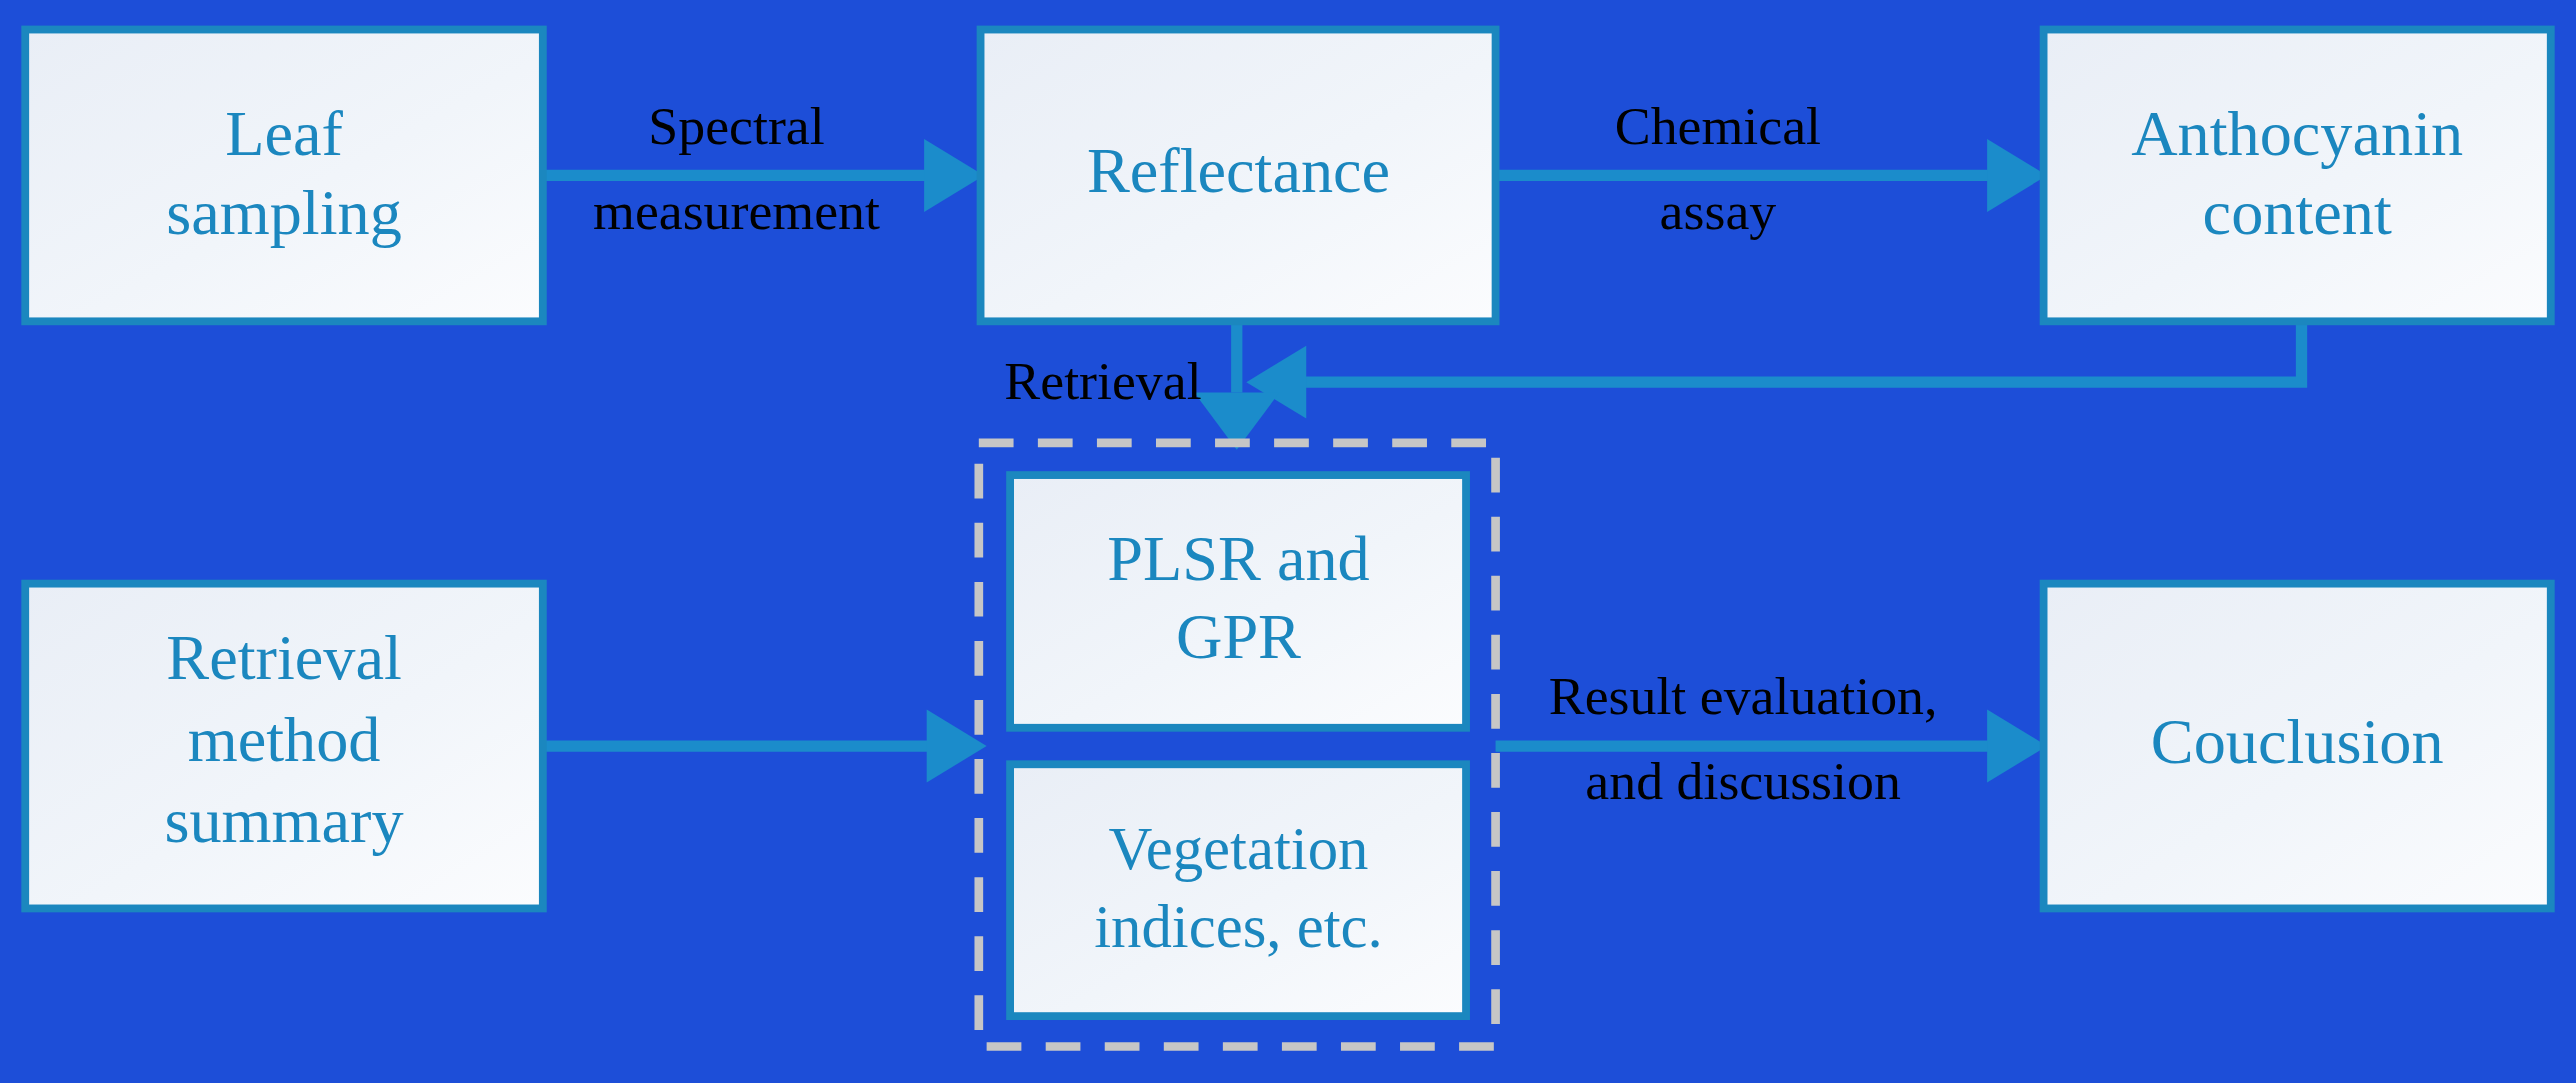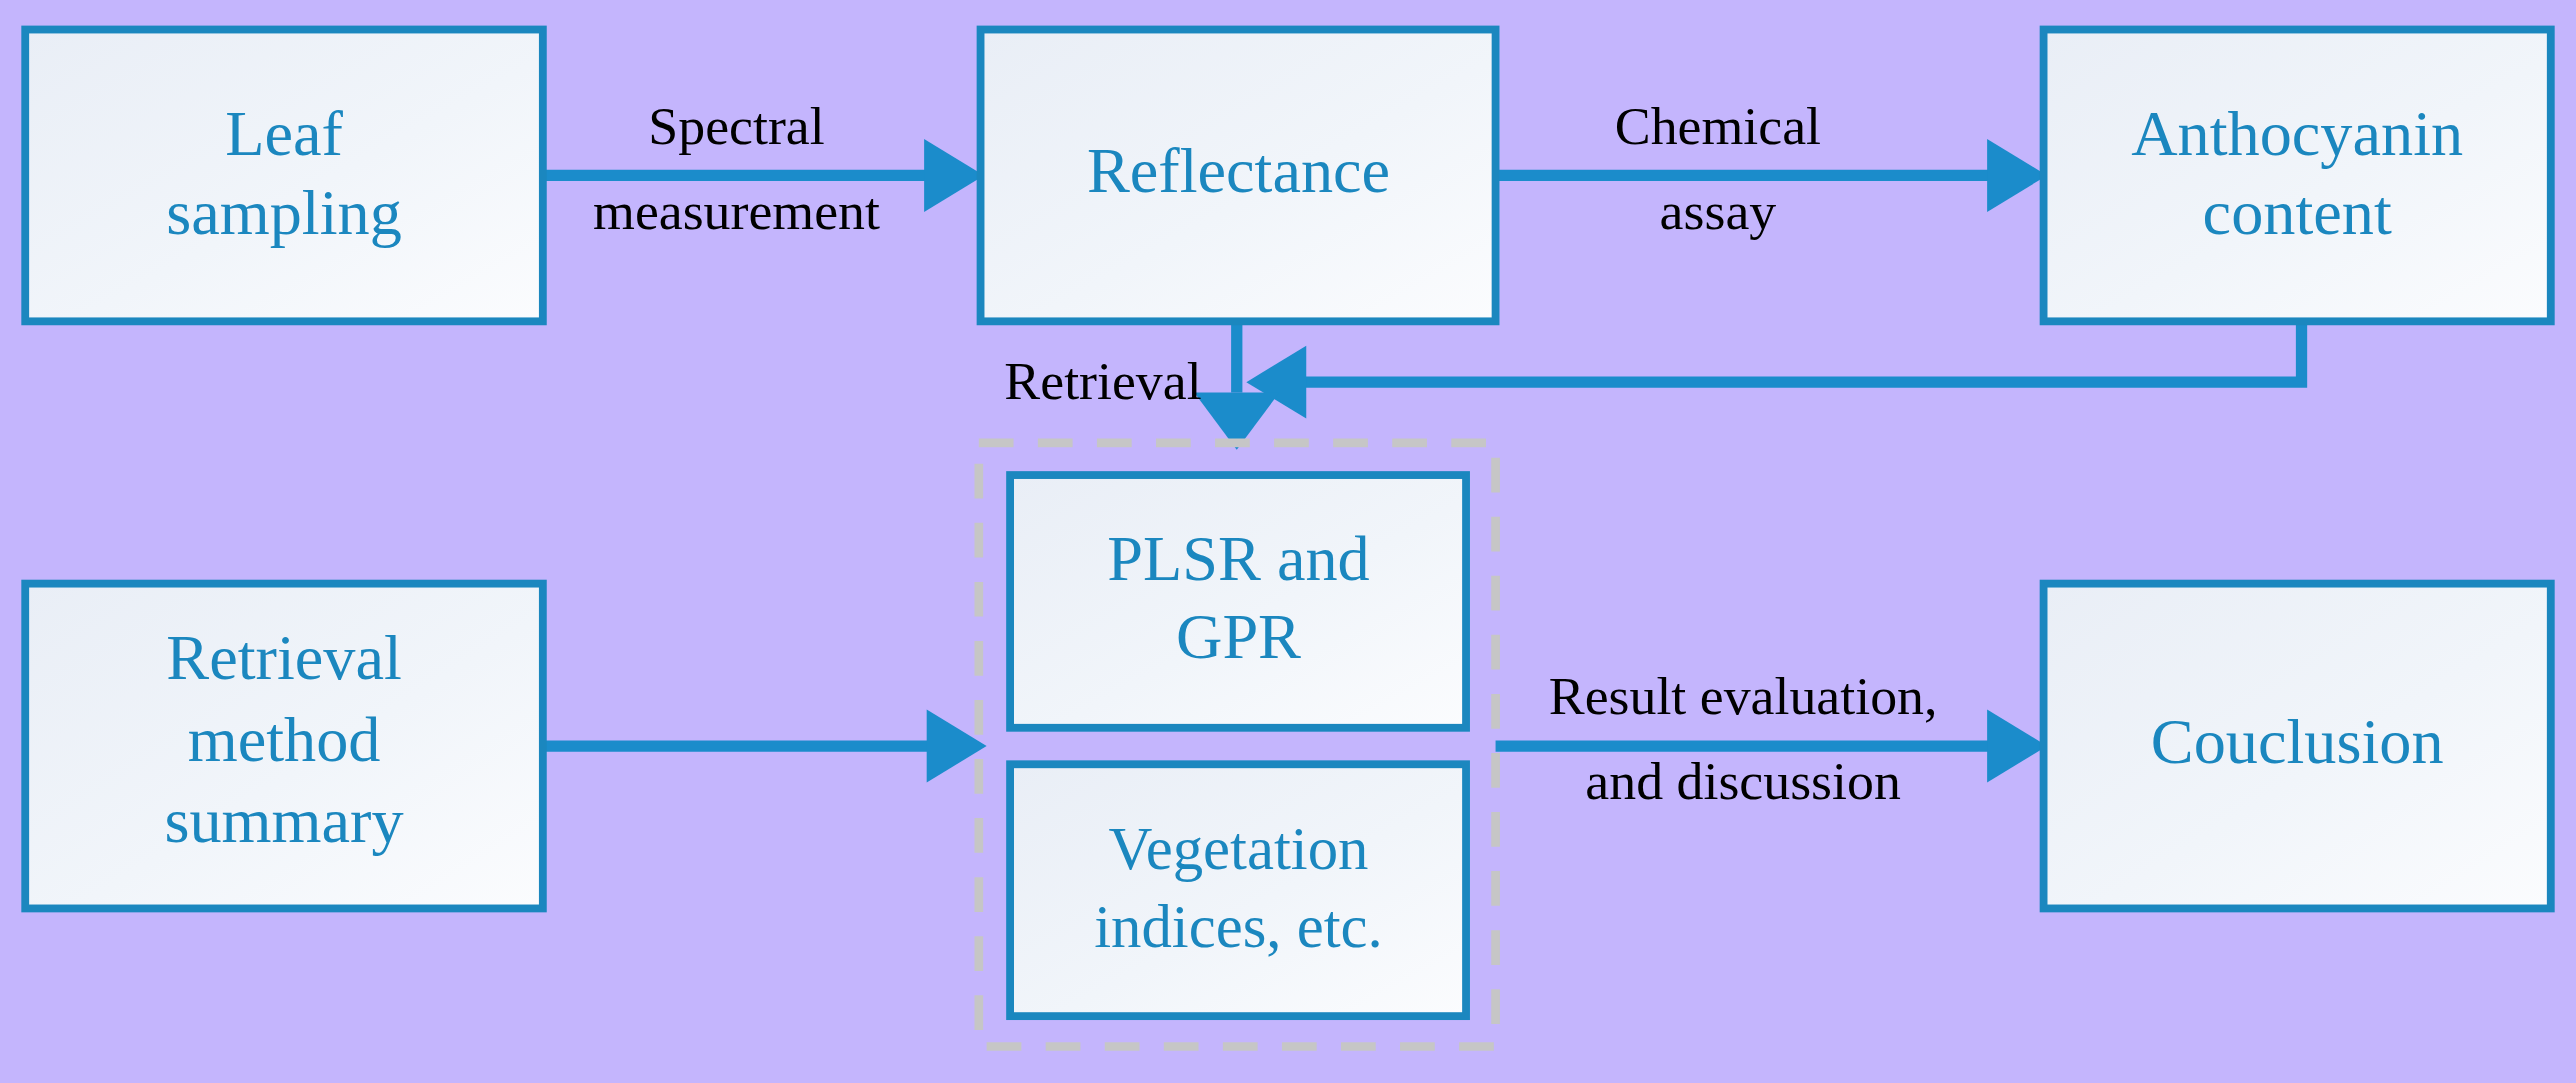--- a/index.html
+++ b/index.html
@@ -11,21 +11,21 @@
   body {
     width: 2576px;
     height: 1083px;
     overflow: hidden;
     font-family: "Liberation Serif", "DejaVu Serif", serif;
   }
   #diagram-root {
     position: relative;
     width: 2576px;
     height: 1083px;
-    background: #c4b5fd;
+    background: #1d4ed8;
   }
   svg.flow-canvas {
     position: absolute;
     inset: 0;
     width: 2576px;
     height: 1083px;
     display: block;
   }
   
   .box-text {

